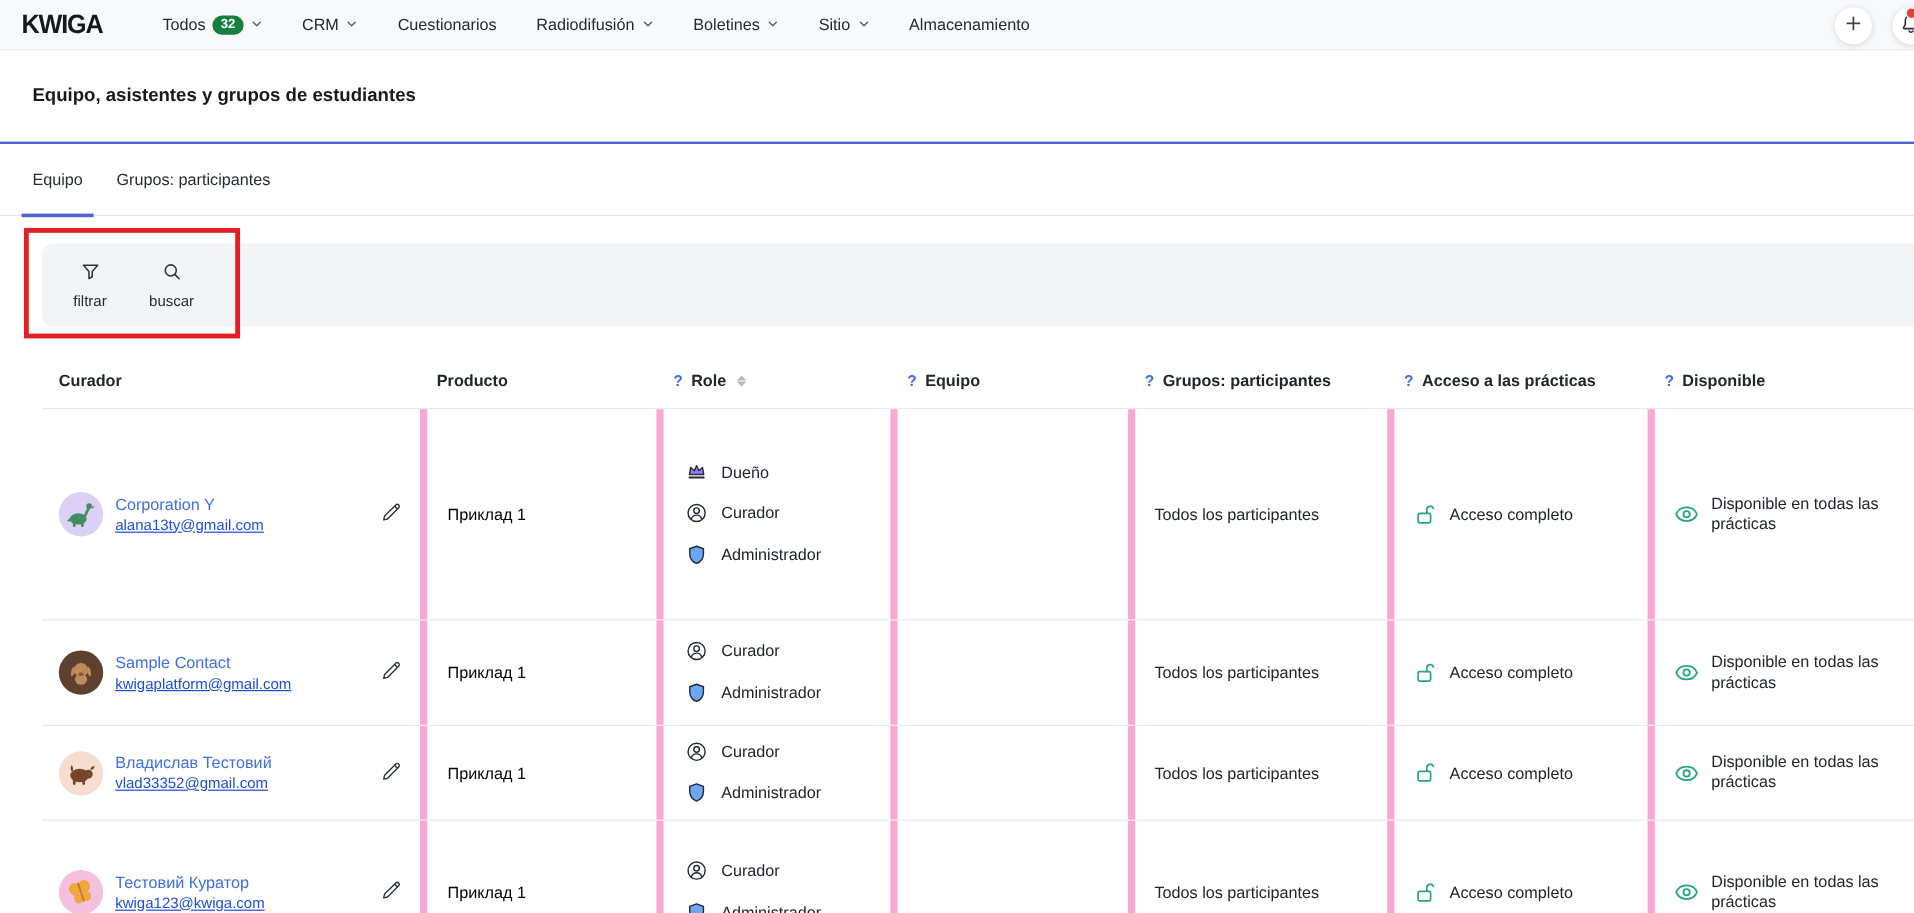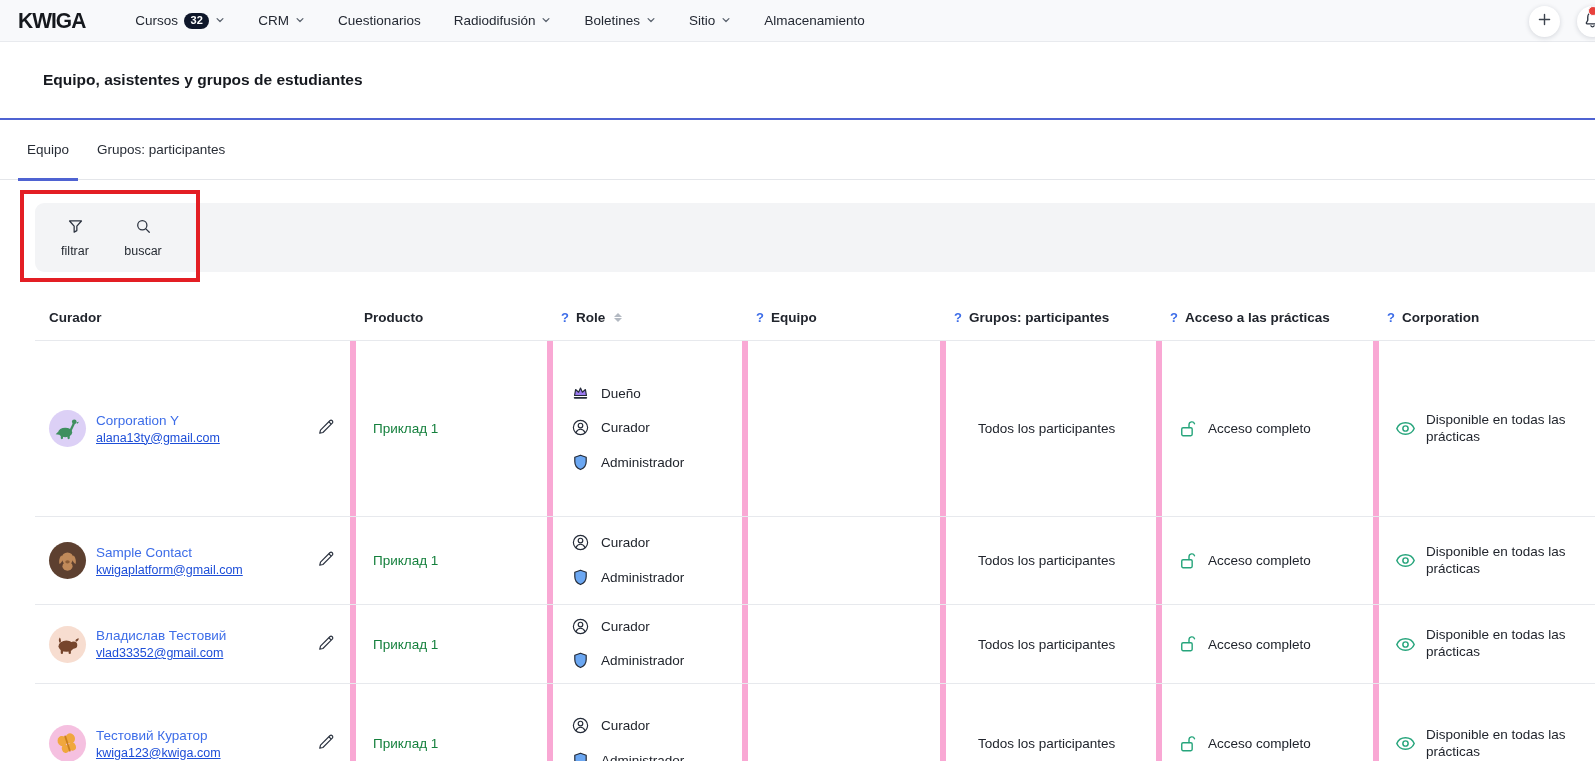--- a/index.html
+++ b/index.html
@@ -11,36 +11,36 @@
   }
   
   .topbar {
     height:42px; background:#f8f9fb; border-bottom:1px solid #e8eaee;
     display:flex; align-items:center; padding-left:18px; position:relative;
   }
   .logo { font-size:21px; font-weight:800; letter-spacing:-1px; color:#15181d; cursor:pointer; transform:scaleY(1.05); }
   .nav { display:flex; align-items:center; gap:33px; margin-left:50px; }
   .nav-item { display:flex; align-items:center; gap:6px; color:#242933; cursor:pointer; white-space:nowrap; }
   .badge {
-    background:#0f172a; color:#fff; font-size:11px; font-weight:700;
+    background:#15803d; color:#fff; font-size:11px; font-weight:700;
     border-radius:9px; padding:2.5px 6.5px; line-height:1;
   }
   .topbar-actions { position:absolute; right:-13px; top:0; height:42px; display:flex; align-items:center; gap:17px; }
   .round-btn {
     width:31px; height:31px; border-radius:50%; background:#fff; border:none;
     box-shadow:0 1px 5px rgba(20,30,50,.16); display:flex; align-items:center; justify-content:center;
     cursor:pointer; position:relative; flex:none;
   }
   .notif-dot {
     position:absolute; top:0px; left:11px; width:10px; height:10px;
     border-radius:50%; background:#e8413c; border:1.5px solid #f8f9fb;
   }
   
   .title-row { height:76px; display:flex; align-items:center; padding-left:27px; background:#fff; }
-  .title-row h1 { margin:16px; font-size:15.5px; font-weight:700; color:#16191f; }
+  .title-row h1 { margin:0; font-size:15.5px; font-weight:700; color:#16191f; }
   .blue-rule { height:2px; background:#4f63d2; }
   .tabs { height:60px; display:flex; align-items:center; gap:28px; padding-left:27px; border-bottom:1px solid #e4e6ea; }
   .tab { position:relative; height:100%; display:flex; align-items:center; color:#272c35; cursor:pointer; white-space:nowrap; }
   .tab.active::after { content:""; position:absolute; left:-9px; right:-9px; bottom:-2px; height:3px; background:#4f63d2; }
   
   .toolbar-zone { position:relative; height:102px; }
   .toolbar {
     position:absolute; left:35px; right:0; top:23px; height:69px;
     background:#f3f4f6; border-radius:9px 0 0 9px;
     display:flex; align-items:center; padding-left:10px; gap:8px;
@@ -71,38 +71,38 @@
   #t-body .t-row:nth-child(3){ height:79px; }
   #t-body .t-row:nth-child(4){ height:120px; }
   .cell { display:flex; align-items:center; padding-left:14px; height:100%; min-width:0; }
   .cell + .cell { border-left:6px solid #f9a8d4; }
   .curator-cell { gap:10px; padding-right:12px; }
   .avatar { width:37px; height:37px; border-radius:50%; flex:none; display:flex; align-items:center; justify-content:center; overflow:hidden; }
   .who { display:flex; flex-direction:column; gap:3px; min-width:0; }
   .name { color:#3d6de8; cursor:pointer; white-space:nowrap; }
   .email { color:#1d4ed8; font-size:12.5px; white-space:nowrap;text-decoration:underline; }
   .edit-btn { margin-left:auto; background:none; border:none; cursor:pointer; padding:2px; display:flex; }
-  .product-link { color:#15803d; cursor:pointer; padding-left:3px; }
+  .product-link { color:#000000; cursor:pointer; padding-left:3px; }
   .roles-cell { flex-direction:column; align-items:flex-start; justify-content:center; gap:16px; padding:12px 6px 12px 18px; }
   .role { display:flex; align-items:flex-start; gap:11px; line-height:1.35; }
   .role .r-icon { flex:none; display:flex; margin-top:-1px; }
   .role .r-label { max-width:132px; }
-  .plain-cell { color:#21252d; font-weight:500; padding-left:32px; }
+  .plain-cell { color:#21252d; font-weight:500; padding-left:16px; }
   .icon-text-cell { gap:10px; padding-left:16px; font-weight:500; }
   .icon-text-cell .c-icon { flex:none; display:flex; }
   .vis-text { width:168px; line-height:1.25; }
 </style>
 </head>
 <body>
 
 <header class="topbar">
   <div class="logo">KWIGA</div>
   <nav class="nav" id="main-nav">
       <div class="nav-item">
-        <span>Cursos</span>
+        <span>Todos</span>
         <span class="badge">32</span>
         <span><svg width="10" height="10" viewBox="0 0 12 12">
             <path d="M2.5 4.3 6 7.8l3.5-3.5" fill="none" stroke="#5a626d" stroke-width="1.5" stroke-linecap="round" stroke-linejoin="round"></path>
           </svg></span>
       </div>
       <div class="nav-item">
         <span>CRM</span>
         <span><svg width="10" height="10" viewBox="0 0 12 12">
             <path d="M2.5 4.3 6 7.8l3.5-3.5" fill="none" stroke="#5a626d" stroke-width="1.5" stroke-linecap="round" stroke-linejoin="round"></path>
           </svg></span>
@@ -200,21 +200,21 @@
       <div class="th">
         <span class="help-q">?</span>
         <span>Grupos: participantes</span>
       </div>
       <div class="th">
         <span class="help-q">?</span>
         <span>Acceso a las prácticas</span>
       </div>
       <div class="th">
         <span class="help-q">?</span>
-        <span>Corporation</span>
+        <span>Disponible</span>
       </div>
     </div>
   <div id="t-body">
       <div class="t-row">
         <div class="cell curator-cell">
           <span class="avatar" style="background: rgb(220, 208, 246);">
             <svg width="27" height="27" viewBox="0 0 24 24">
               <g fill="#3e8f5f">
                 <ellipse cx="10" cy="15.5" rx="6.2" ry="4.2"></ellipse>
                 <path d="M13.5 14 17.2 6.2l1.8.8-3.6 7.6z"></path>

